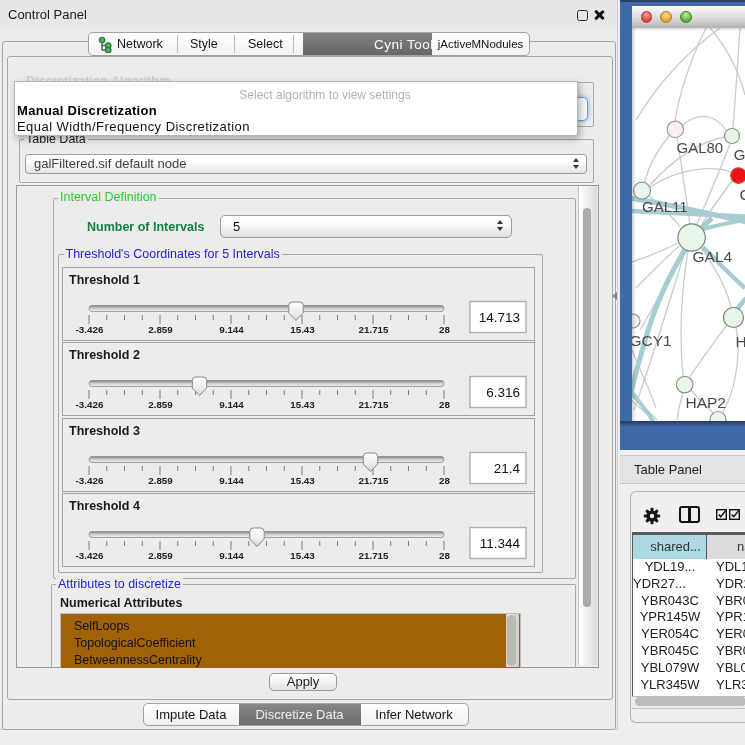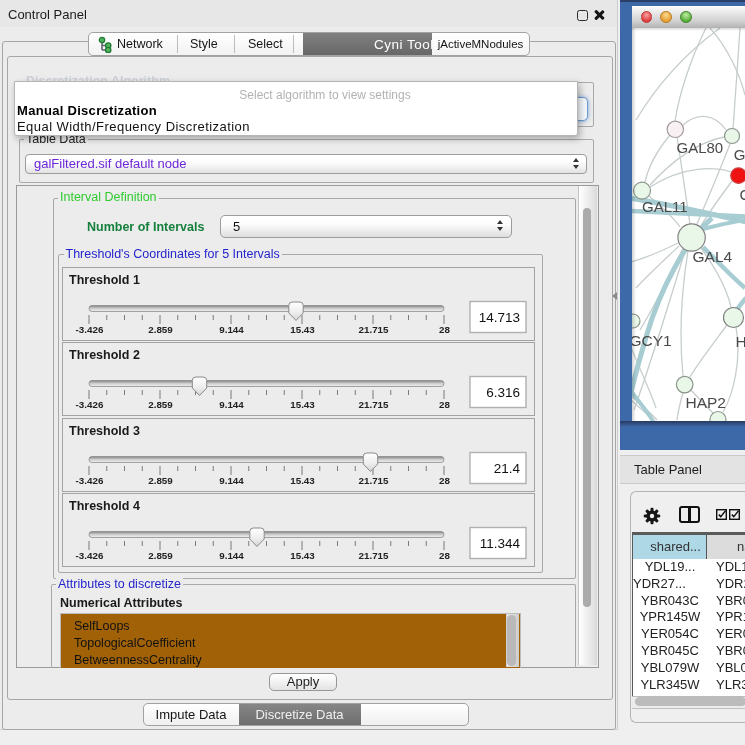--- a/index.html
+++ b/index.html
@@ -35,21 +35,21 @@
 <div class="abs" style="left:159px;top:4px;font-size:12.5px;color:#141414;">Select</div>
 <div class="abs" style="left:214px;top:4px;width:129px;text-align:center;font-size:13.5px;letter-spacing:0.5px;color:#ffffff;padding-left:48px;">Cyni Toolbox</div>
 <div class="abs" style="left:343px;top:0;width:97px;height:22px;text-align:center;line-height:22px;font-size:11.5px;color:#141414;">jActiveMNodules</div>
 </div>
 <div class="grpbox" style="left:18.5px;top:82px;width:573px;height:43px;"></div>
 <div class="grptitle" style="left:24px;top:75px;color:#ccd0d6;font-weight:bold;">Discretization Algorithm</div>
 <div class="abs" style="left:540px;top:96.5px;width:46px;height:22px;background:#f4f8fc;border:1.6px solid #6d9cd4;border-radius:5px;box-shadow:0 0 4px rgba(90,140,210,.8);"></div>
 <div class="grpbox" style="left:18.5px;top:139px;width:573px;height:41.5px;"></div>
 <div class="grptitle" style="left:24px;top:133px;color:#222;">Table Data</div>
 <div class="abs" style="left:25px;top:153.5px;width:560px;height:18.5px;background:linear-gradient(#ffffff,#fdfdfd 40%,#e3e3e3);border:1px solid #9d9d9d;border-radius:4px;"></div>
-<div class="abs" style="left:34px;top:156px;font-size:13px;color:#6d28d9;">galFiltered.sif default node</div>
+<div class="abs" style="left:34px;top:156px;font-size:13px;color:#404040;">galFiltered.sif default node</div>
 <div class="abs" style="left:573px;top:158px;width:0;height:0;border-left:3.5px solid transparent;border-right:3.5px solid transparent;border-bottom:4.5px solid #333;"></div>
 <div class="abs" style="left:573px;top:164.5px;width:0;height:0;border-left:3.5px solid transparent;border-right:3.5px solid transparent;border-top:4.5px solid #333;"></div>
 <div class="abs" style="left:16px;top:184.5px;width:580.5px;height:481px;border:1px solid #9a9a9a;background:#ececec;"></div>
 <div class="abs" style="left:577.5px;top:185.5px;width:18px;height:479px;background:linear-gradient(90deg,#ffffff,#ececec 55%,#d9d9d9);border-left:1px solid #c4c4c4;"></div>
 <div class="abs" style="left:583px;top:208px;width:7.5px;height:399px;background:#ababab;border-radius:4px;"></div>
 <div class="grpbox" style="left:52.5px;top:197.5px;width:521px;height:379px;"></div>
 <div class="grptitle" style="left:58px;top:191px;color:#2fcb2f;">Interval Definition</div>
 <div class="abs" style="left:87px;top:220px;font-size:12.5px;font-weight:bold;color:#15803d;">Number of Intervals</div>
 <div class="abs" style="left:220px;top:214.5px;width:290px;height:21.5px;background:linear-gradient(#ffffff,#fcfcfc 40%,#dedede);border:1px solid #9d9d9d;border-radius:5px;"></div>
 <div class="abs" style="left:233px;top:218.5px;font-size:13px;color:#111;">5</div>
@@ -171,20 +171,21 @@
 <div class="abs" style="left:60px;top:612.5px;width:459px;height:54px;background:#a16207;border:1px solid #bdbdbd;border-bottom:none;overflow:hidden;">
     <div style="padding:4.5px 0 0 13px;font-size:12.5px;color:#111;line-height:17px;">SelfLoops<br>TopologicalCoefficient<br>BetweennessCentrality</div>
   </div>
 <div class="abs" style="left:505.5px;top:613.5px;width:12px;height:53px;background:linear-gradient(90deg,#e8e8e8,#cdcdcd);border-left:1px solid #d0d0d0;"></div>
 <div class="abs" style="left:507px;top:614.5px;width:9px;height:51px;background:#b9b9b9;border-radius:5px;"></div>
 <div class="abs" style="left:269px;top:672.5px;width:66px;height:16px;background:linear-gradient(#ffffff,#f4f4f4 45%,#e2e2e2);border:1px solid #989898;border-radius:5px;text-align:center;line-height:16px;font-size:13px;color:#1d1d1d;">Apply</div>
 <div class="abs" style="left:142.5px;top:702.5px;width:324px;height:21.5px;background:linear-gradient(#ffffff,#f0f0f0);border:1px solid #a2a2a2;border-radius:5px;overflow:hidden;">
 <div class="abs" style="left:95px;top:0;width:122px;height:22px;background:linear-gradient(#868686,#6d6d6d);"></div>
 <div class="abs" style="left:0;top:0;width:95px;height:21.5px;text-align:center;line-height:21.5px;font-size:13px;color:#141414;">Impute Data</div>
 <div class="abs" style="left:95px;top:0;width:122px;height:20px;text-align:center;line-height:21.5px;font-size:13px;color:#efefef;">Discretize Data</div>
+<div class="abs" style="left:217px;top:0;width:107px;height:21.5px;text-align:center;line-height:21.5px;font-size:13px;color:#141414;">Infer Network</div>
 </div>
 <div class="abs" style="left:14px;top:81px;width:564px;height:54.5px;box-sizing:border-box;background:#ffffff;border:1px solid #b5b5b5;border-radius:0 0 3px 3px;box-shadow:2px 3px 7px rgba(0,0,0,0.30);z-index:40;">
     <div class="abs" style="left:0;top:6px;width:620px;text-align:center;font-size:12px;color:#b2b2b2;">Select algorithm to view settings</div>
     <div class="abs" style="left:2px;top:20.5px;font-size:13px;letter-spacing:0.3px;font-weight:bold;color:#000;">Manual Discretization</div>
     <div class="abs" style="left:2px;top:36.5px;font-size:13px;letter-spacing:0.45px;color:#111;">Equal Width/Frequency Discretization</div>
   </div>
 <div class="abs" style="left:612px;top:292px;width:0;height:0;border-top:4px solid transparent;border-bottom:4px solid transparent;border-right:5px solid #8a8a8a;"></div>
 <div class="abs" style="left:619.5px;top:0;width:125.5px;height:450px;background:#3e69a9;">
     <div class="abs" style="left:0;top:0;width:125.5px;height:1.5px;background:#2b3f66;"></div>
   </div>

